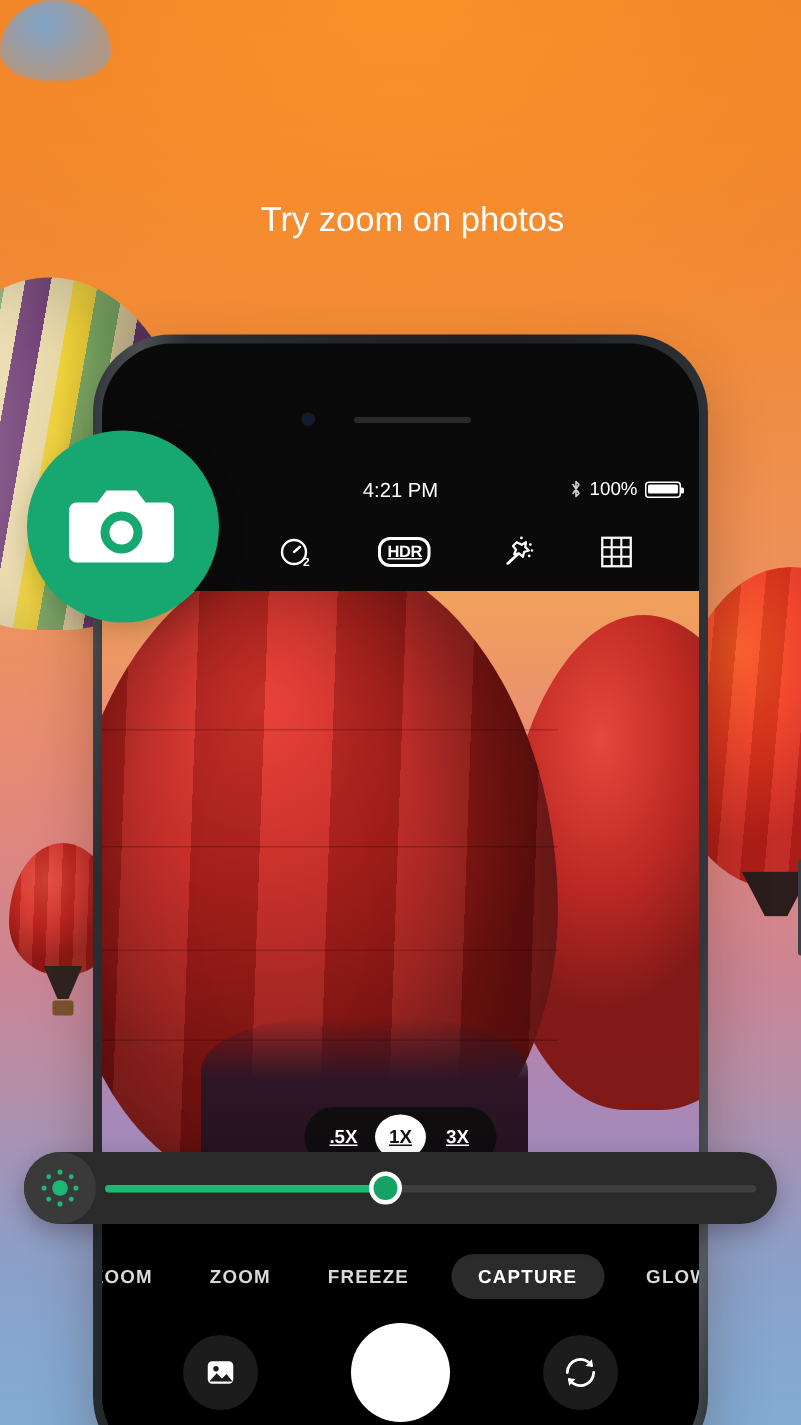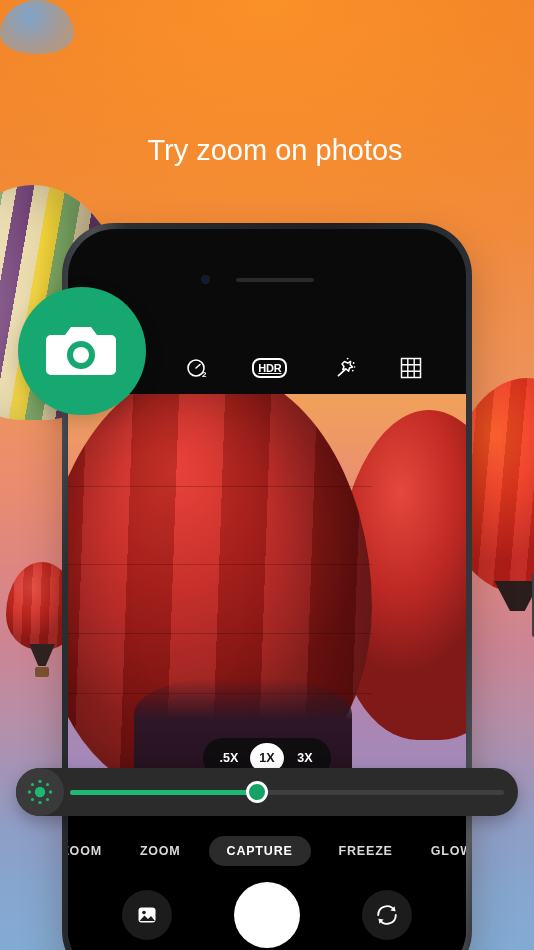--- a/index.html
+++ b/index.html
@@ -104,21 +104,21 @@
     border-radius:50% 50% 45% 45% / 64% 64% 36% 36%;filter:blur(.6px);}
 
   
   .title{
     position:absolute;left:0;right:0;top:52px;text-align:center;
     font-size:52px;font-weight:bold;letter-spacing:1px;color:#ffffff;
     line-height:1;
   }
   .subtitle{
     position:absolute;left:0;right:0;top:133px;text-align:center;
-    font-size:29px;font-weight:normal;color:#ffffff;line-height:1.2;padding-left:16px;
+    font-size:23px;font-weight:normal;color:#ffffff;line-height:1.2;padding-left:16px;
   }
 
   
   .phone{
     position:absolute;left:62px;top:223px;width:410px;height:760px;
     border-radius:52px;
     background:linear-gradient(100deg,#2d3034 0%,#4a4e53 6%,#2a2d31 12%,#1d1f22 50%,#33373c 88%,#55595e 95%,#26292d 100%);
     box-shadow:0 18px 40px rgba(60,25,0,.28);
     padding:3px;box-sizing:border-box;
   }
@@ -199,20 +199,21 @@
 
   .zoom-chips{
     position:absolute;left:50%;transform:translateX(-50%);bottom:36px;
     display:flex;align-items:center;gap:4px;
     background:rgba(12,12,12,.88);border-radius:22px;padding:5px 9px;
   }
   .chip{
     color:#fff;font-size:12.5px;font-weight:bold;
     width:34px;height:30px;display:flex;align-items:center;justify-content:center;
     border-radius:50%;
+    text-decoration:underline;
   }
   .chip.active{background:#fff;color:#111;}
 
   .cam-bottom{
     position:absolute;left:0;bottom:0;width:100%;height:163px;background:#000;
   }
   .mode-row{
     position:absolute;left:0;top:22px;width:100%;
     display:flex;align-items:center;justify-content:center;gap:18px;
   }
@@ -294,20 +295,45 @@
     <div class="side-btn" id="btn-vol-up"></div>
     <div class="side-btn" id="btn-vol-down"></div>
     <div class="side-btn" id="btn-power"></div>
 
     <div class="phone-inner">
       <div class="notch-cam"></div>
       <div class="speaker"></div>
 
       <div class="cam-ui">
 
+        <div class="statusbar">
+          <div class="sb-left">
+            <span class="bars">
+                <i></i>
+                <i></i>
+                <i></i>
+                <i></i>
+              </span>
+            <svg width="14" height="11" viewBox="0 0 14 11">
+              <path d="M7 9.6 L9 6.9 A3.4 3.4 0 0 0 5 6.9 Z" fill="#fff"></path>
+              <path d="M2.1 4.4 A7.4 7.4 0 0 1 11.9 4.4" stroke="#fff" stroke-width="1.5" fill="none" stroke-linecap="round"></path>
+              <path d="M3.9 6.3 A5 5 0 0 1 10.1 6.3" stroke="#fff" stroke-width="1.4" fill="none" stroke-linecap="round"></path>
+            </svg>
+          </div>
+          <div class="sb-center">4:21 PM</div>
+          <div class="sb-right">
+            <svg width="8" height="12" viewBox="0 0 8 12">
+              <path d="M2 3 L6 9 L4 11 L4 1 L6 3 L2 9" stroke="#cfcfcf" stroke-width="1.1" fill="none" stroke-linejoin="round" stroke-linecap="round"></path>
+            </svg>
+            <span>100%</span>
+            <span class="battery">
+                <span></span>
+              </span>
+          </div>
+        </div>
 
         <div class="cam-toolbar">
           <div class="tb-icon">
             <span class="ratio-badge">4:3</span>
           </div>
           <div class="tb-icon">
             <svg width="24" height="24" viewBox="0 0 24 24">
               <circle cx="11" cy="12" r="8" stroke="#fff" stroke-width="1.6" fill="none"></circle>
               <path d="M11 12 L15 8.5" stroke="#fff" stroke-width="1.6" stroke-linecap="round"></path>
               <text x="17" y="21" font-size="8" font-weight="bold" fill="#fff" font-family="Liberation Sans, sans-serif">2</text>
@@ -348,22 +374,22 @@
             <div class="chip">.5X</div>
             <div class="chip active">1X</div>
             <div class="chip">3X</div>
           </div>
         </div>
 
         <div class="cam-bottom">
           <div class="mode-row">
             <div class="mode">ZOOM</div>
             <div class="mode">ZOOM</div>
+            <div class="mode">FREEZE</div>
             <div class="mode active">CAPTURE</div>
-            <div class="mode">FREEZE</div>
             <div class="mode">GLOW</div>
           </div>
 
           <div class="action-row">
             <div class="round-btn">
               <svg width="24" height="24" viewBox="0 0 24 24">
                 <rect x="3.5" y="4.5" width="17" height="15" rx="3" fill="#fff"></rect>
                 <circle cx="9" cy="9.5" r="1.8" fill="#1c1c1c"></circle>
                 <path d="M4.5 18 L9.5 12.5 L13 16 L16 13 L20 18 Z" fill="#1c1c1c"></path>
               </svg>

